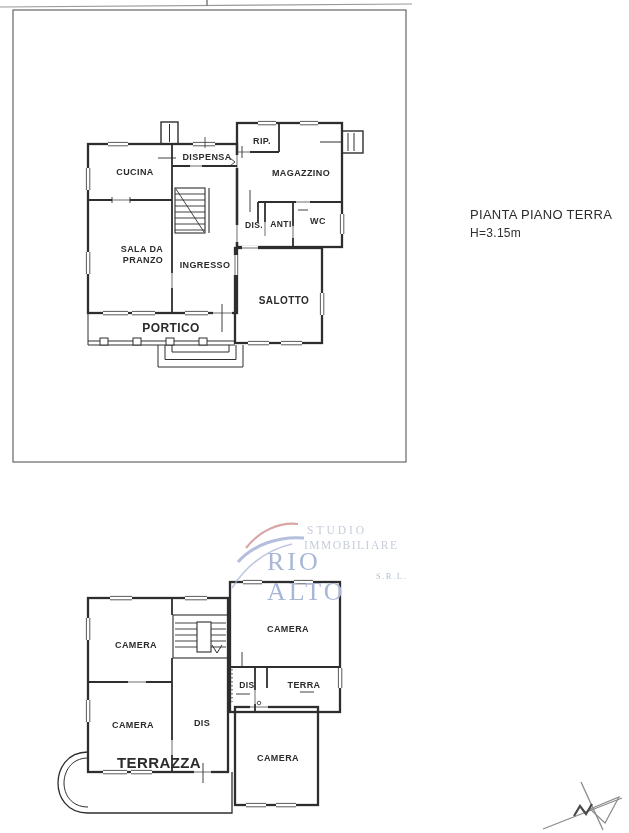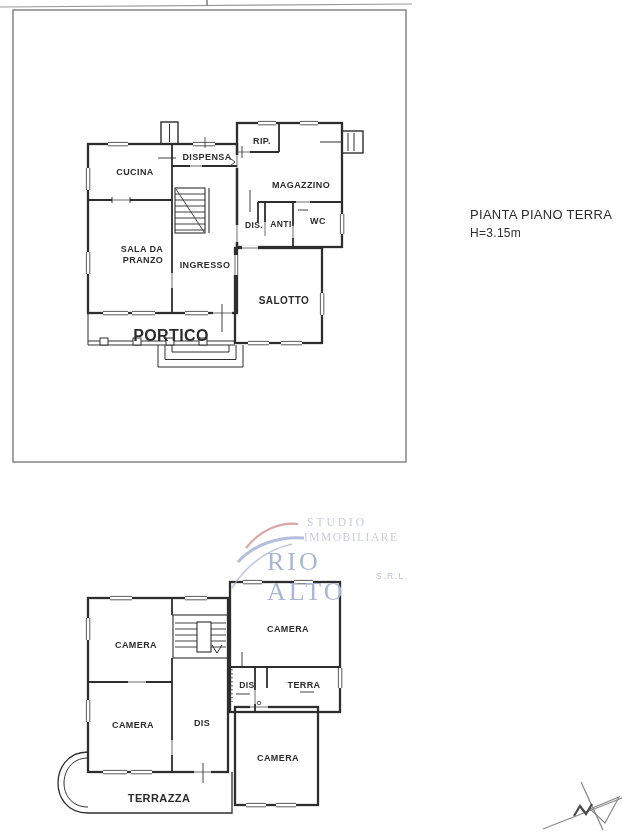--- a/index.html
+++ b/index.html
@@ -10,24 +10,24 @@
   svg{position:absolute;left:0;top:0;}
   .room-label{
     position:absolute;transform:translate(-50%,-50%);
     color:#2b2b2b;font-weight:bold;font-size:9px;letter-spacing:.4px;
     white-space:pre-line;text-align:center;line-height:1.2;
   }
   .caption{position:absolute;color:#2d2d2d;font-size:13px;letter-spacing:.3px;line-height:18px;}
   .caption .h-line{font-size:12px;}
   .wm{position:absolute;pointer-events:none;}
   .wm-small{position:absolute;color:#c6cdda;font-family:"Liberation Serif", serif;
-    font-size:11.5px;letter-spacing:3px;}
+    font-size:11.5px;letter-spacing:3px;margin-top:8px;}
   .wm-brand{position:absolute;color:#a9b7d6;font-family:"Liberation Serif", serif;
     font-size:26px;letter-spacing:3px;word-spacing:9px;}
-  .wm-srl{position:absolute;color:#b6c0d5;font-family:Liberation Sans, sans-serif;
+  .wm-srl{position:absolute;color:#b6c0d5;font-family:Liberation Serif, serif;
     font-size:8.5px;letter-spacing:1.5px;}
 </style>
 </head>
 <body>
 
 <div id="page">
 
   <svg width="629" height="833" viewBox="0 0 629 833">
 
     <g stroke="#9a9a9a" fill="none">
@@ -277,38 +277,38 @@
       <line x1="543" y1="829" x2="622" y2="798" stroke-width="1.3"></line>
       <line x1="581" y1="782" x2="603" y2="830" stroke-width="1.3"></line>
       <path d="M590 809 L619 797 L605 823 Z" stroke-width="1.2"></path>
       <path d="M574 816 L580 806 L586 814 L592 804" stroke="#4a4a4a" stroke-width="2.2"></path>
     </g>
   </svg>
 
   <div class="room-label" style="left:135px;top:172px;">CUCINA</div>
   <div class="room-label" style="left:207px;top:157px;">DISPENSA</div>
   <div class="room-label" style="left:262px;top:141px;">RIP.</div>
-  <div class="room-label" style="left:301px;top:173px;margin-top:12px;">MAGAZZINO</div>
+  <div class="room-label" style="left:301px;top:173px;">MAGAZZINO</div>
   <div class="room-label" style="left:142px;top:255px;text-align:right;">SALA DA
 PRANZO</div>
   <div class="room-label" style="left:205px;top:265px;text-align:right;">INGRESSO</div>
   <div class="room-label" style="left:254px;top:225px;font-size:8.5px;">DIS.</div>
   <div class="room-label" style="left:281px;top:224px;font-size:8.5px;">ANTI</div>
   <div class="room-label" style="left:318px;top:221px;">WC</div>
   <div class="room-label" style="left:278px;top:301px;font-size:10px;padding-left:12px;">SALOTTO</div>
-  <div class="room-label" style="left:171px;top:336px;font-size:16px;">PORTICO</div>
+  <div class="room-label" style="left:171px;top:328px;font-size:12px;">PORTICO</div>
 
   <div class="room-label" style="left:136px;top:645px;">CAMERA</div>
   <div class="room-label" style="left:288px;top:629px;">CAMERA</div>
   <div class="room-label" style="left:247px;top:685px;font-size:8.5px;">DIS</div>
   <div class="room-label" style="left:304px;top:685px;">TERRA</div>
   <div class="room-label" style="left:133px;top:725px;">CAMERA</div>
   <div class="room-label" style="left:202px;top:723px;">DIS</div>
   <div class="room-label" style="left:278px;top:758px;">CAMERA</div>
-  <div class="room-label" style="left:159px;top:799px;font-size:11px;">TERRAZZA</div>
+  <div class="room-label" style="left:159px;top:763px;font-size:15px;">TERRAZZA</div>
 
   <div class="caption" style="left:470px;top:206px;">
     <div>PIANTA PIANO TERRA</div>
     <div class="h-line">H=3.15m</div>
   </div>
 
   <div class="wm">
     <div class="wm-small" style="left:307px;top:516px;">STUDIO</div>
     <div class="wm-small" style="left:304px;top:531px;letter-spacing:1.5px;">IMMOBILIARE</div>
     <div class="wm-brand" style="left:267px;top:547px;">RIO ALTO</div>

